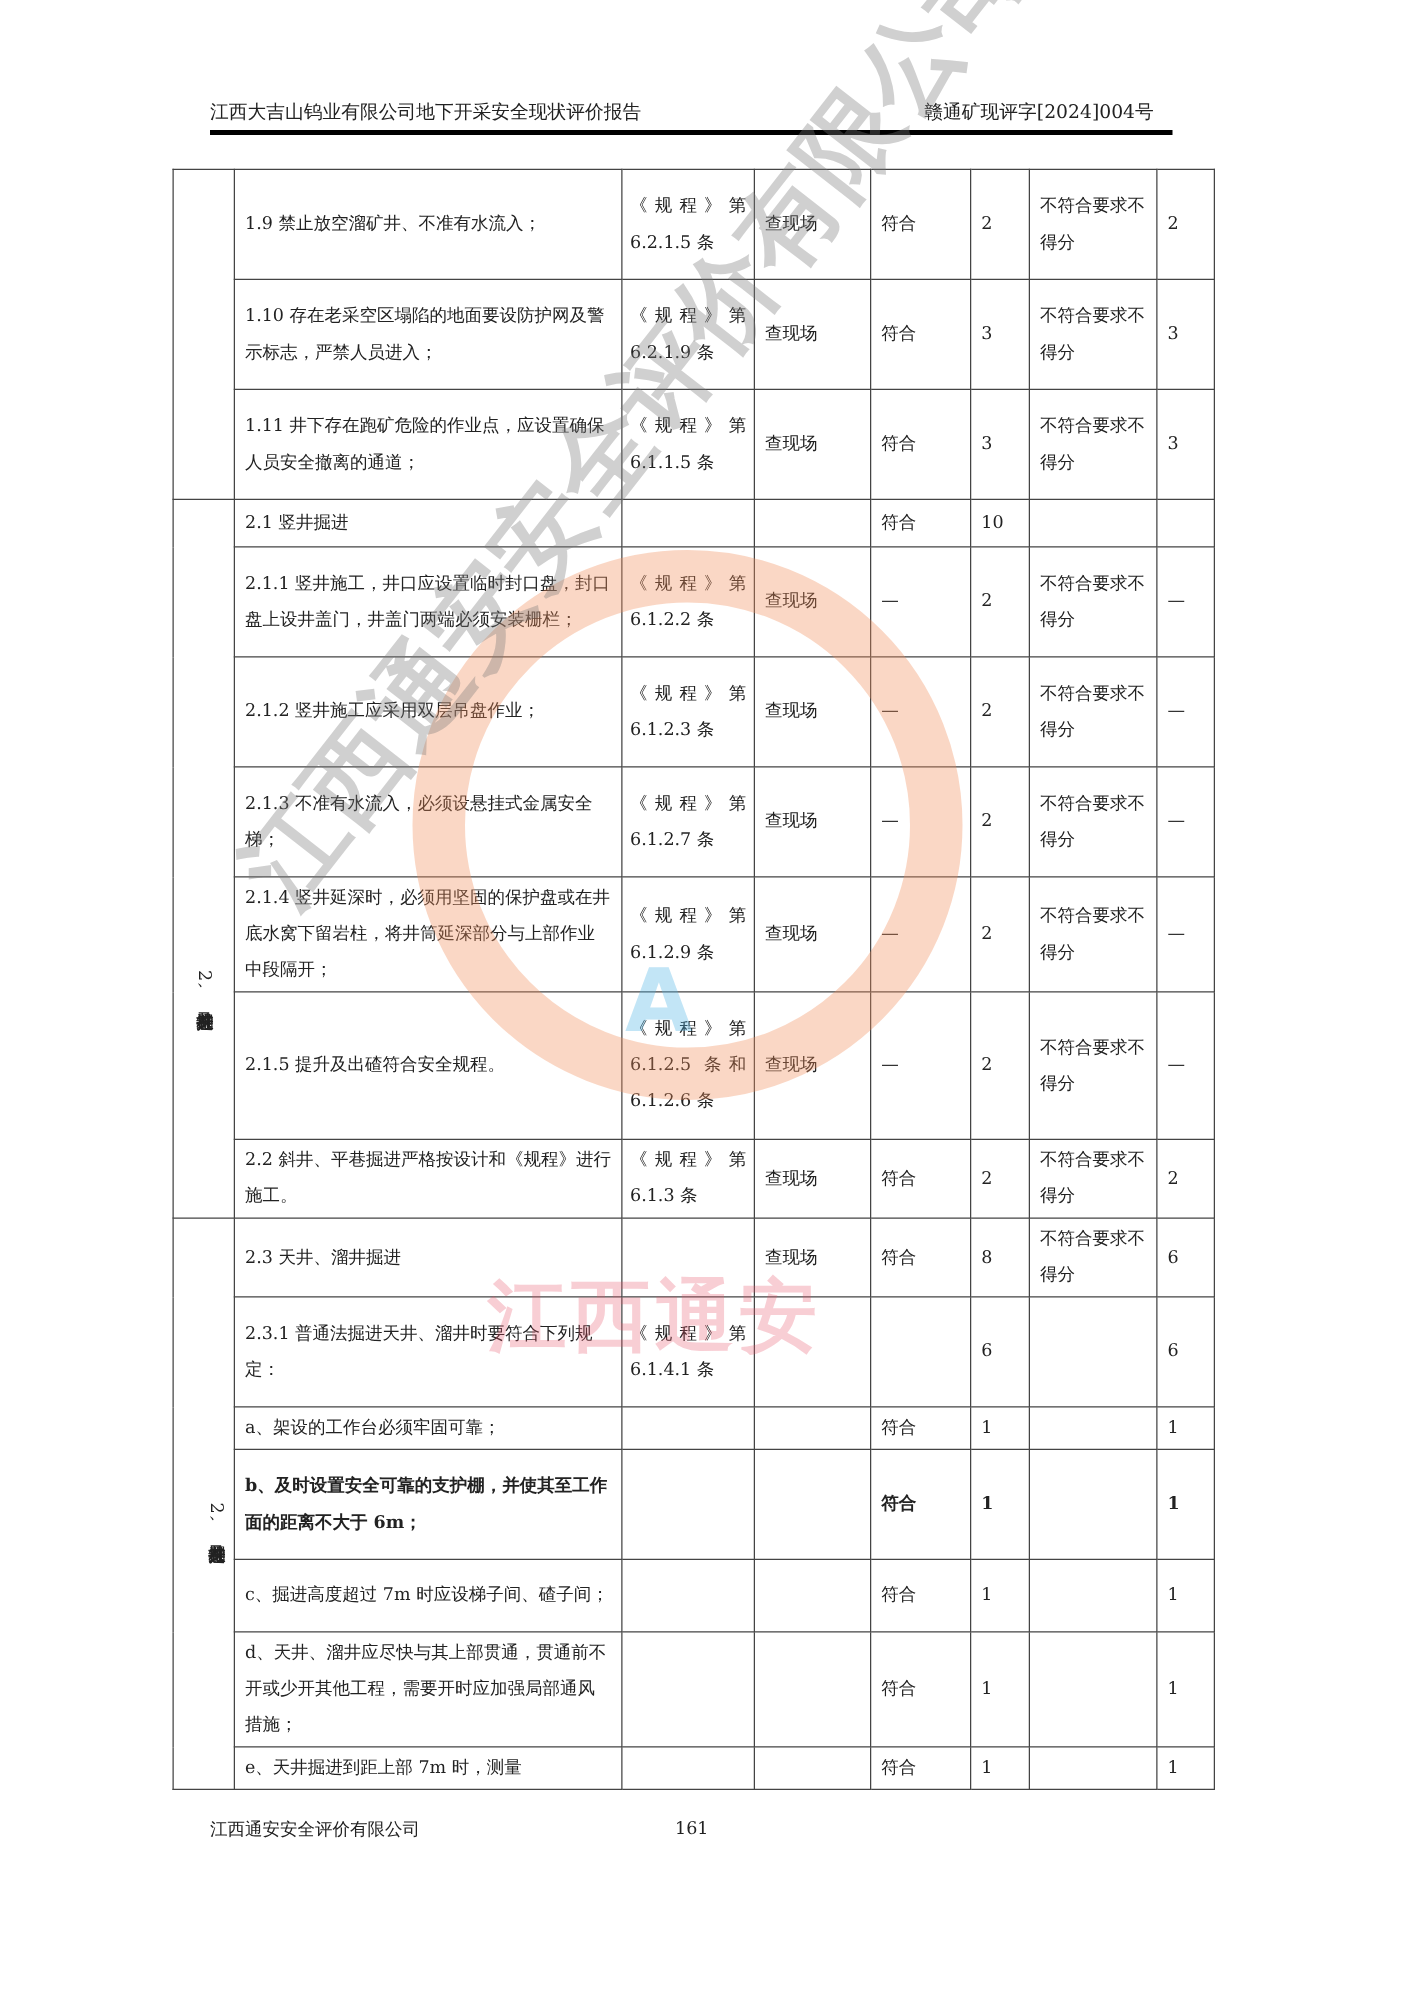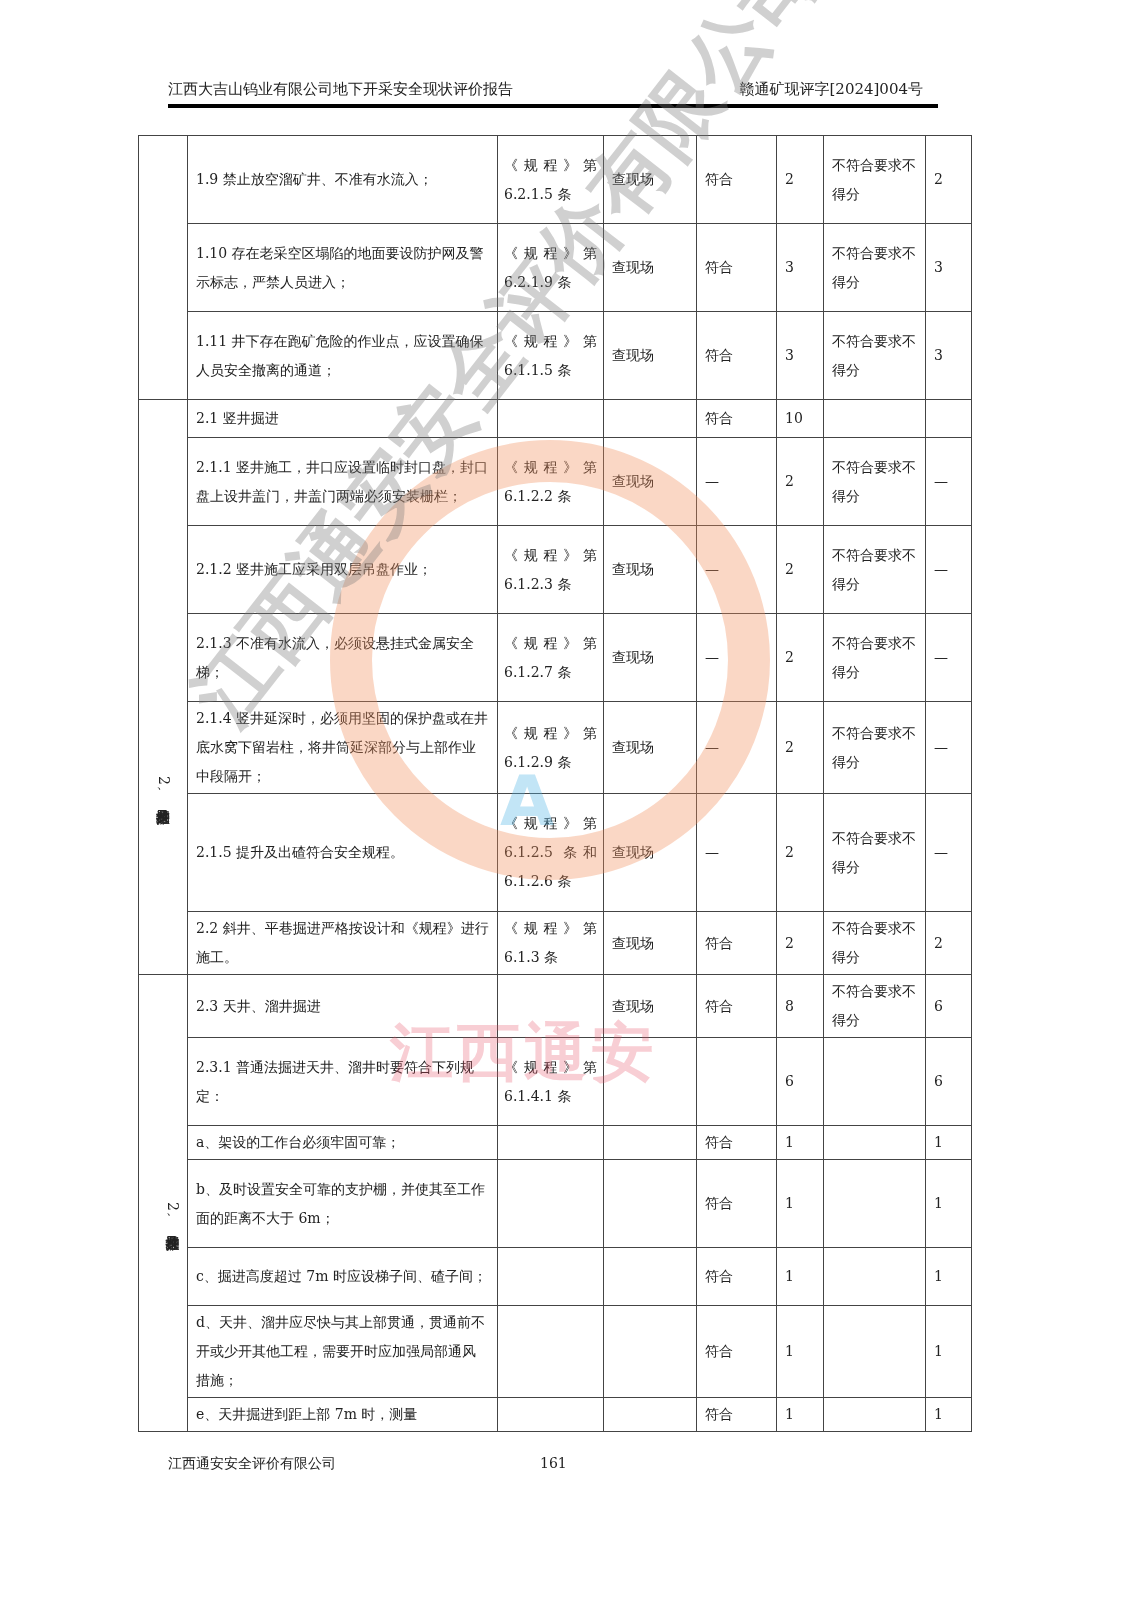--- a/index.html
+++ b/index.html
@@ -161,21 +161,21 @@
       </tr>
       <tr style="height: 30px;">
         <td>a、架设的工作台必须牢固可靠；</td>
         <td class="basis"></td>
         <td class="c"></td>
         <td class="c">符合</td>
         <td class="c">1</td>
         <td></td>
         <td>1</td>
       </tr>
-      <tr style="height: 88px;">
+      <tr style="height: 88px; font-weight: bold;">
         <td>b、及时设置安全可靠的支护棚，并使其至工作面的距离不大于 6m；</td>
         <td class="basis"></td>
         <td class="c"></td>
         <td class="c">符合</td>
         <td class="c">1</td>
         <td></td>
         <td>1</td>
       </tr>
       <tr style="height: 58px;">
         <td>c、掘进高度超过 7m 时应设梯子间、碴子间；</td>

